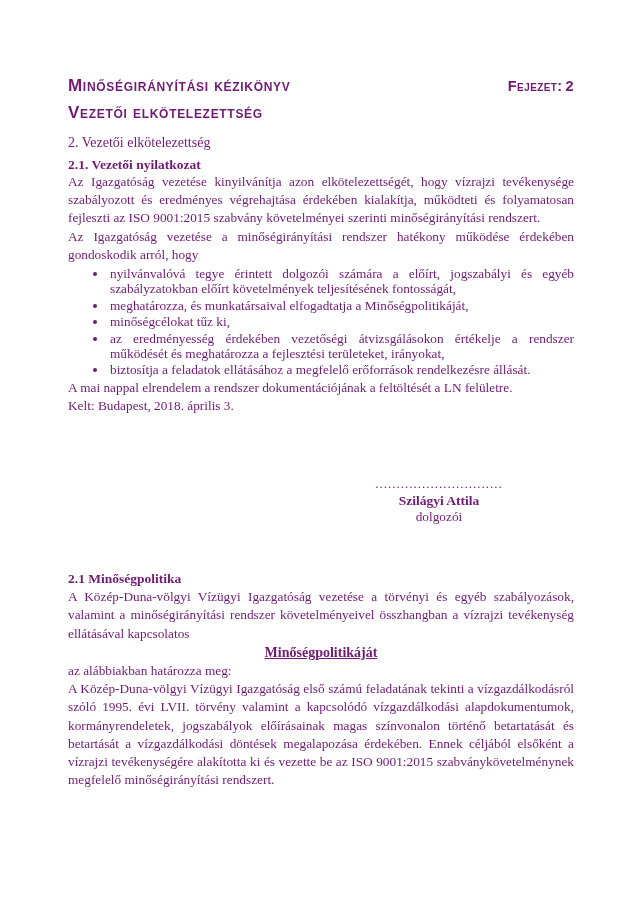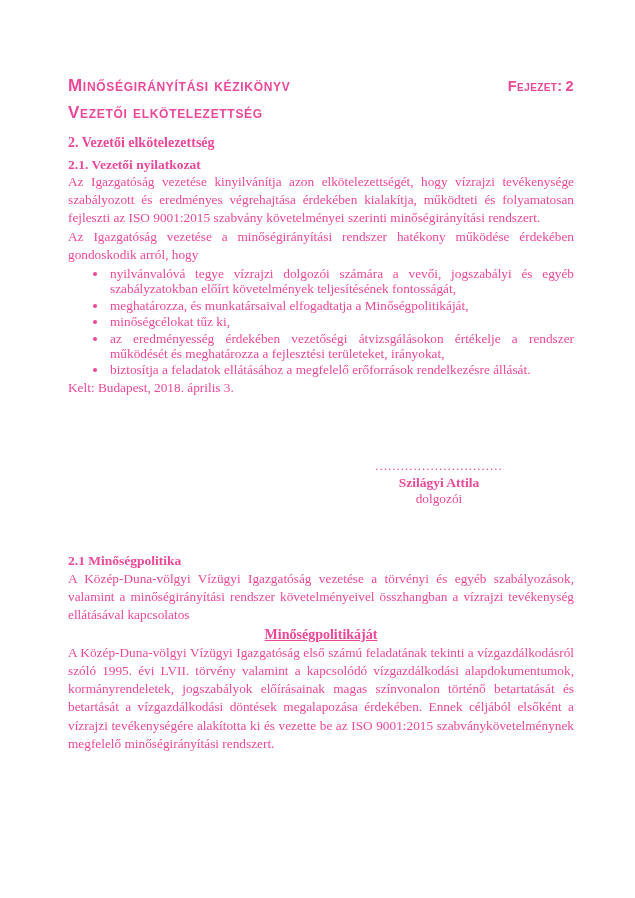--- a/index.html
+++ b/index.html
@@ -1,20 +1,20 @@
 <!DOCTYPE html>
 <html lang="hu"><head>
 <meta charset="utf-8">
 <style>
   html,body{margin:0;padding:0;background:#ffffff;}
   .page{
     position:relative;
     width:635px;height:898px;
     background:#ffffff;
-    color:#ec4899;
+    color:#701a75;
     font-family:"Liberation Serif", serif;
     overflow:hidden;
   }
   .content{
     box-sizing:border-box;
     padding:57px 61px 0 68px;
     width:635px;
   }
   
   .title-row{
@@ -25,21 +25,21 @@
   }
   .main-title{font-size:17px;letter-spacing:0.7px;}
   .chapter{font-size:14.5px;letter-spacing:0.4px;white-space:nowrap;margin-top:21px;}
   .chapter-num{font-variant:normal;font-size:14.5px;margin-left:3px;}
   .sub-title{
     margin-top:7px;
     font-family:"Liberation Sans", sans-serif;
     font-weight:bold;font-variant:small-caps;
     font-size:17px;letter-spacing:0.7px;
   }
-  h2.sec{margin:12px 0 0 0;font-size:14px;font-weight:bold;}
+  h2.sec{margin:12px 0 0 0;font-size:14px;font-weight:normal;}
   h3.subsec{margin:6px 0 0 0;font-size:13.5px;font-weight:bold;}
   p.body{
     margin:0;
     font-size:13.3px;
     line-height:18.2px;
   }
   .just{text-align:justify;}
   .p1{margin-top:21px;}
   .p2{margin-top:6px;}
   ul.points{
@@ -93,35 +93,37 @@
     </div>
 
     <h2 class="sec">2. Vezetői elkötelezettség</h2>
     <h3 class="subsec">2.1. Vezetői nyilatkozat</h3>
 
     <p class="body just p1">Az Igazgatóság vezetése kinyilvánítja azon elkötelezettségét, hogy vízrajzi tevékenysége szabályozott és eredményes végrehajtása érdekében kialakítja, működteti és folyamatosan fejleszti az ISO 9001:2015 szabvány követelményei szerinti minőségirányítási rendszert.</p>
 
     <p class="body just p2">Az Igazgatóság vezetése a minőségirányítási rendszer hatékony működése érdekében gondoskodik arról, hogy</p>
 
     <ul class="points">
-      <li>nyilvánvalóvá tegye vízrajzi dolgozói számára a vevői, jogszabályi és egyéb szabályzatokban előírt követelmények teljesítésének fontosságát,</li>
+      <li>nyilvánvalóvá tegye érintett dolgozói számára a előírt, jogszabályi és egyéb szabályzatokban előírt követelmények teljesítésének fontosságát,</li>
       <li>meghatározza, és munkatársaival elfogadtatja a Minőségpolitikáját,</li>
       <li>minőségcélokat tűz ki,</li>
       <li>az eredményesség érdekében vezetőségi átvizsgálásokon értékelje a rendszer működését és meghatározza a fejlesztési területeket, irányokat,</li>
       <li>biztosítja a feladatok ellátásához a megfelelő erőforrások rendelkezésre állását.</li>
     </ul>
 
+    <p class="body upload">A mai nappal elrendelem a rendszer dokumentációjának a feltöltését a LN felületre.</p>
 
     <p class="body date">Kelt: Budapest, 2018. április 3.</p>
 
     <div class="signature">
       <div class="dots">..............................</div>
       <div class="sig-name">Szilágyi Attila</div>
       <div class="sig-role">dolgozói</div>
     </div>
 
     <h4 class="policy-h">2.1 Minőségpolitika</h4>
     <p class="body just">A Közép-Duna-völgyi Vízügyi Igazgatóság vezetése a törvényi és egyéb szabályozások, valamint a minőségirányítási rendszer követelményeivel összhangban a vízrajzi tevékenység ellátásával kapcsolatos</p>
     <div class="center-title">Minőségpolitikáját</div>
+    <p class="body defines">az alábbiakban határozza meg:</p>
     <p class="body just policy-body">A Közép-Duna-völgyi Vízügyi Igazgatóság első számú feladatának tekinti a vízgazdálkodásról szóló 1995. évi LVII. törvény valamint a kapcsolódó vízgazdálkodási alapdokumentumok, kormányrendeletek, jogszabályok előírásainak magas színvonalon történő betartatását és betartását a vízgazdálkodási döntések megalapozása érdekében. Ennek céljából elsőként a vízrajzi tevékenységére alakította ki és vezette be az ISO 9001:2015 szabványkövetelménynek megfelelő minőségirányítási rendszert.</p>
 
   </div>
 </div>
 
 </body></html>

